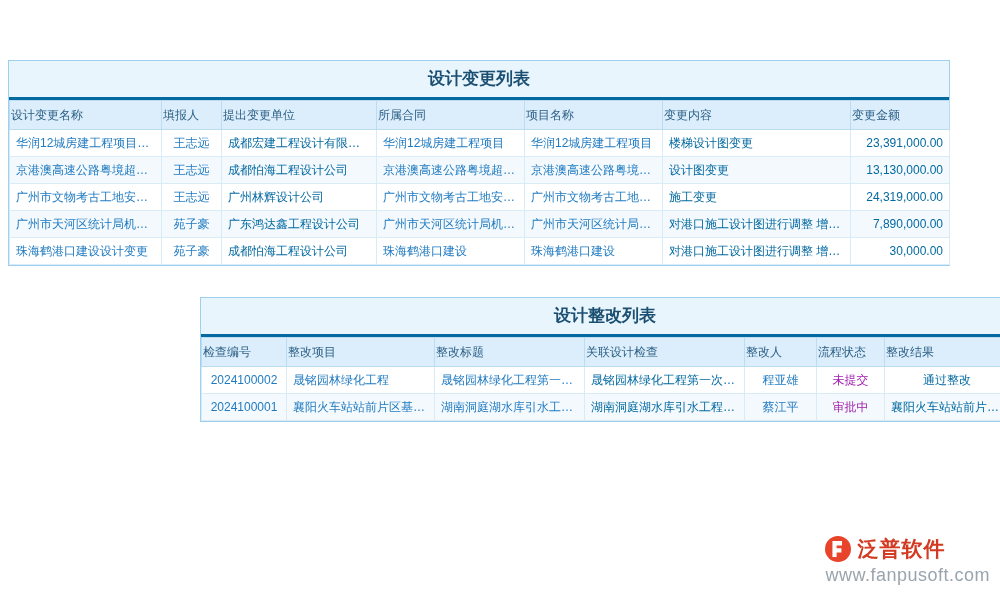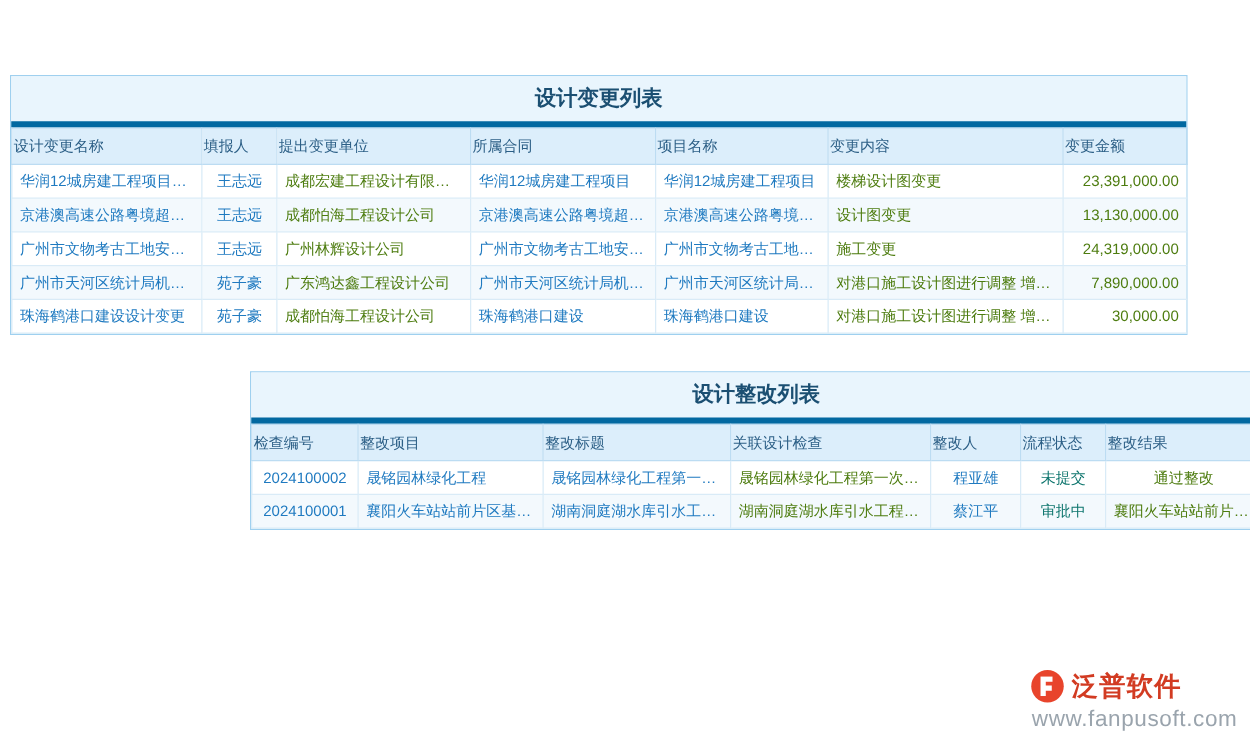--- a/index.html
+++ b/index.html
@@ -25,21 +25,21 @@
   }
 
   .panel-title {
     height: 36px;
     line-height: 36px;
     text-align: center;
     font-size: 17px;
     font-weight: bold;
     color: #1b4f72;
     background: #e9f5fd;
-    border-bottom: 5px solid #0369a1;
+    border-bottom: 3px solid #0369a1;
   }
 
   table {
     border-collapse: collapse;
     width: 100%;
     table-layout: fixed;
   }
 
   th {
     background: #dceefb;
@@ -63,22 +63,22 @@
     overflow: hidden;
     text-overflow: ellipsis;
     background: #ffffff;
   }
 
   tr.alt td {
     background: #f3f9fd;
   }
 
   .c-link { color: #1f7ac0; }
-  .c-red { color: #0f766e; }
-  .c-dark { color: #4d7c0f; }
+  .c-red { color: #a21caf; }
+  .c-dark { color: #0369a1; }
   .ta-c { text-align: center; }
   .ta-r { text-align: right; }
   .ta-l { text-align: left; }
 
   
   #change-panel {
     left: 8px;
     top: 60px;
     width: 942px;
   }

